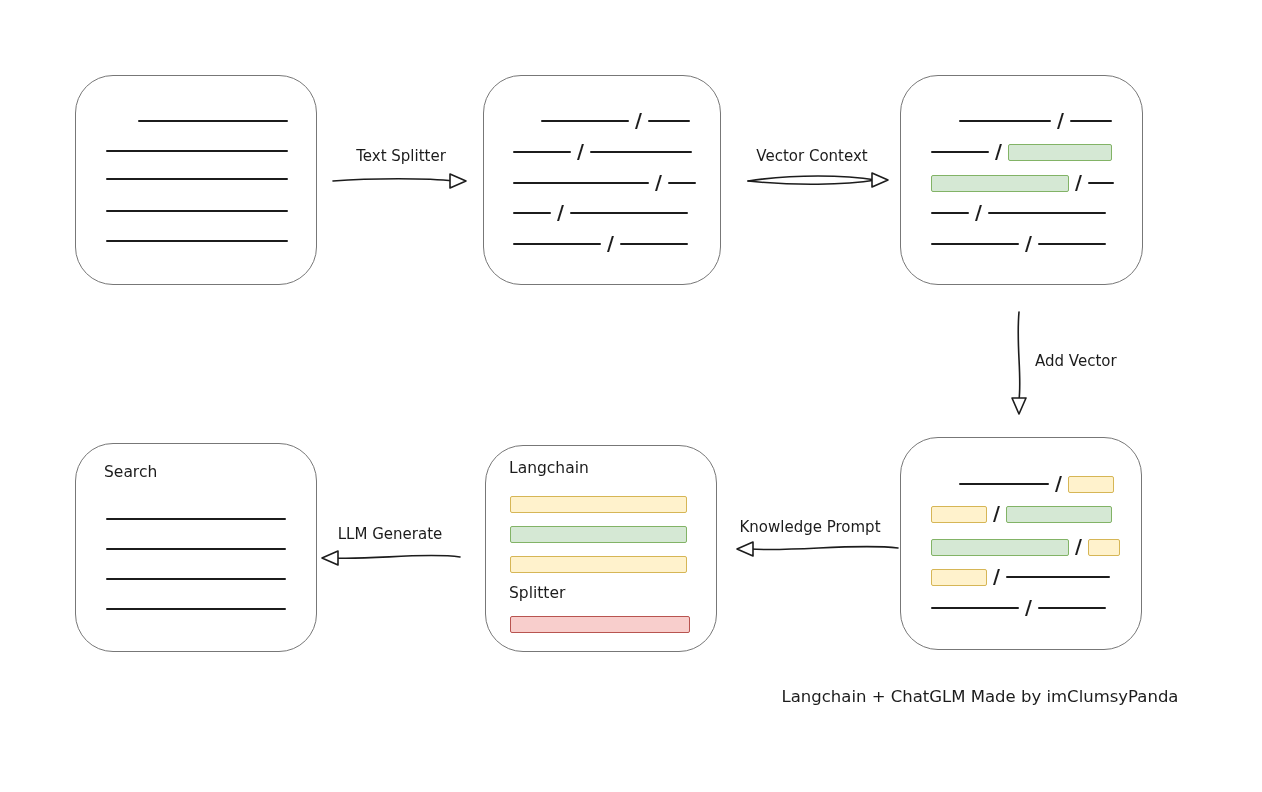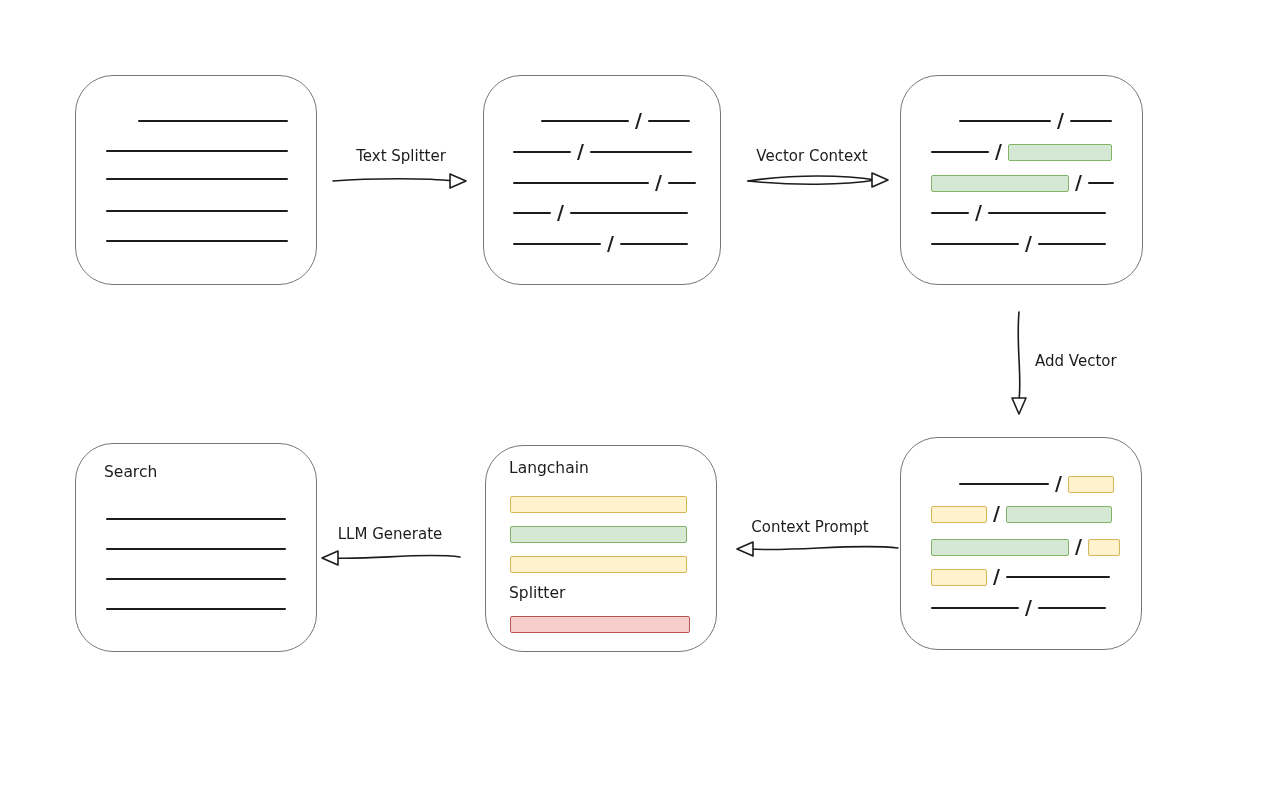--- a/index.html
+++ b/index.html
@@ -153,23 +153,24 @@
       </div>
     </div>
 
   <div class="node-title" style="left:509px;top:459px">Langchain</div>
   <div class="node-title" style="left:509px;top:584px">Splitter</div>
   <div class="node-title" style="left:104px;top:463px">Search</div>
 
   <div class="lbl center" style="left:401px;top:147px">Text Splitter</div>
   <div class="lbl center" style="left:812px;top:147px">Vector Context</div>
   <div class="lbl" style="left:1035px;top:352px">Add Vector</div>
-  <div class="lbl center" style="left:810px;top:518px">Context Prompt</div>
+  <div class="lbl center" style="left:810px;top:518px">Knowledge Prompt</div>
   <div class="lbl center" style="left:390px;top:525px">LLM Generate</div>
 
+  <div class="caption" style="left:980px;top:687px">Langchain + ChatGLM Made by imClumsyPanda</div>
 
   <svg class="overlay" width="1262" height="792" viewBox="0 0 1262 792">
     <g>
       <path class="shaft" d="M333,181 C372,178 428,178 454,181"></path>
       <path class="head" d="M450,174 L466,181 L450,188 Z"></path>
     </g>
     <g>
       <path class="shaft" d="M748,181 C795,174 845,175 876,180"></path>
       <path class="shaft" d="M748,181 C795,186 845,185 876,180"></path>
       <path class="head" d="M872,173 L888,180 L872,187 Z"></path>

